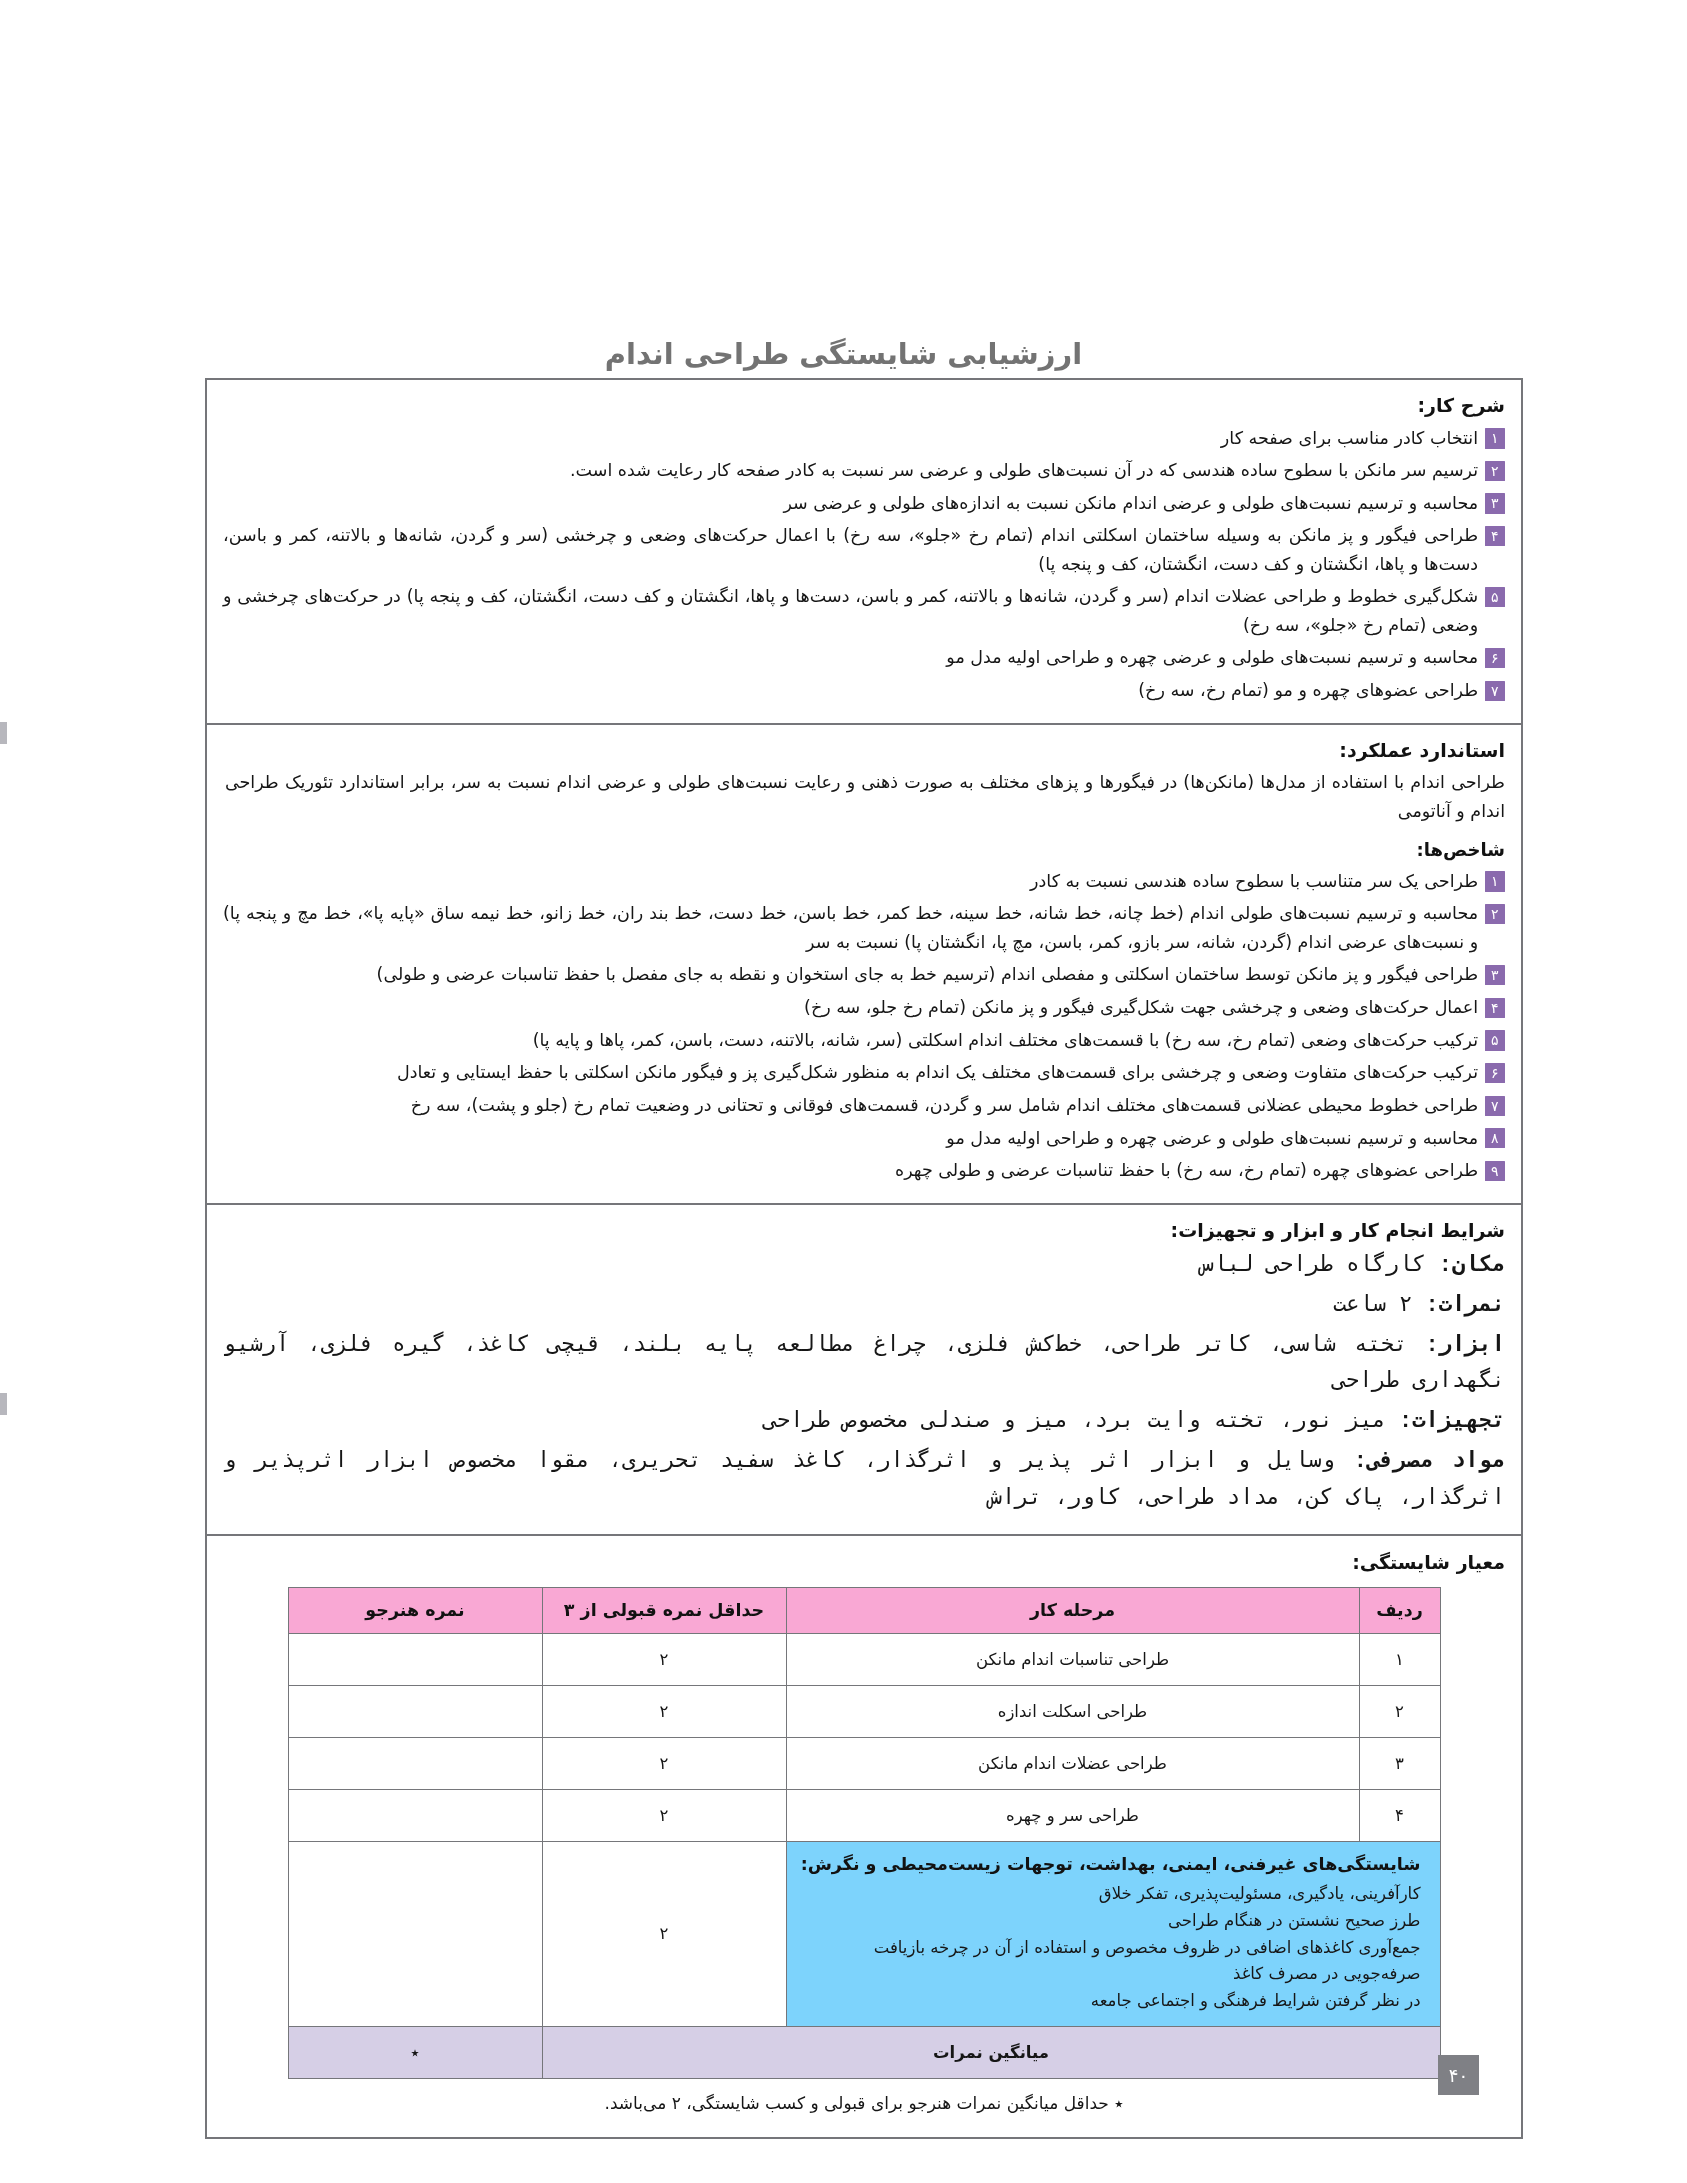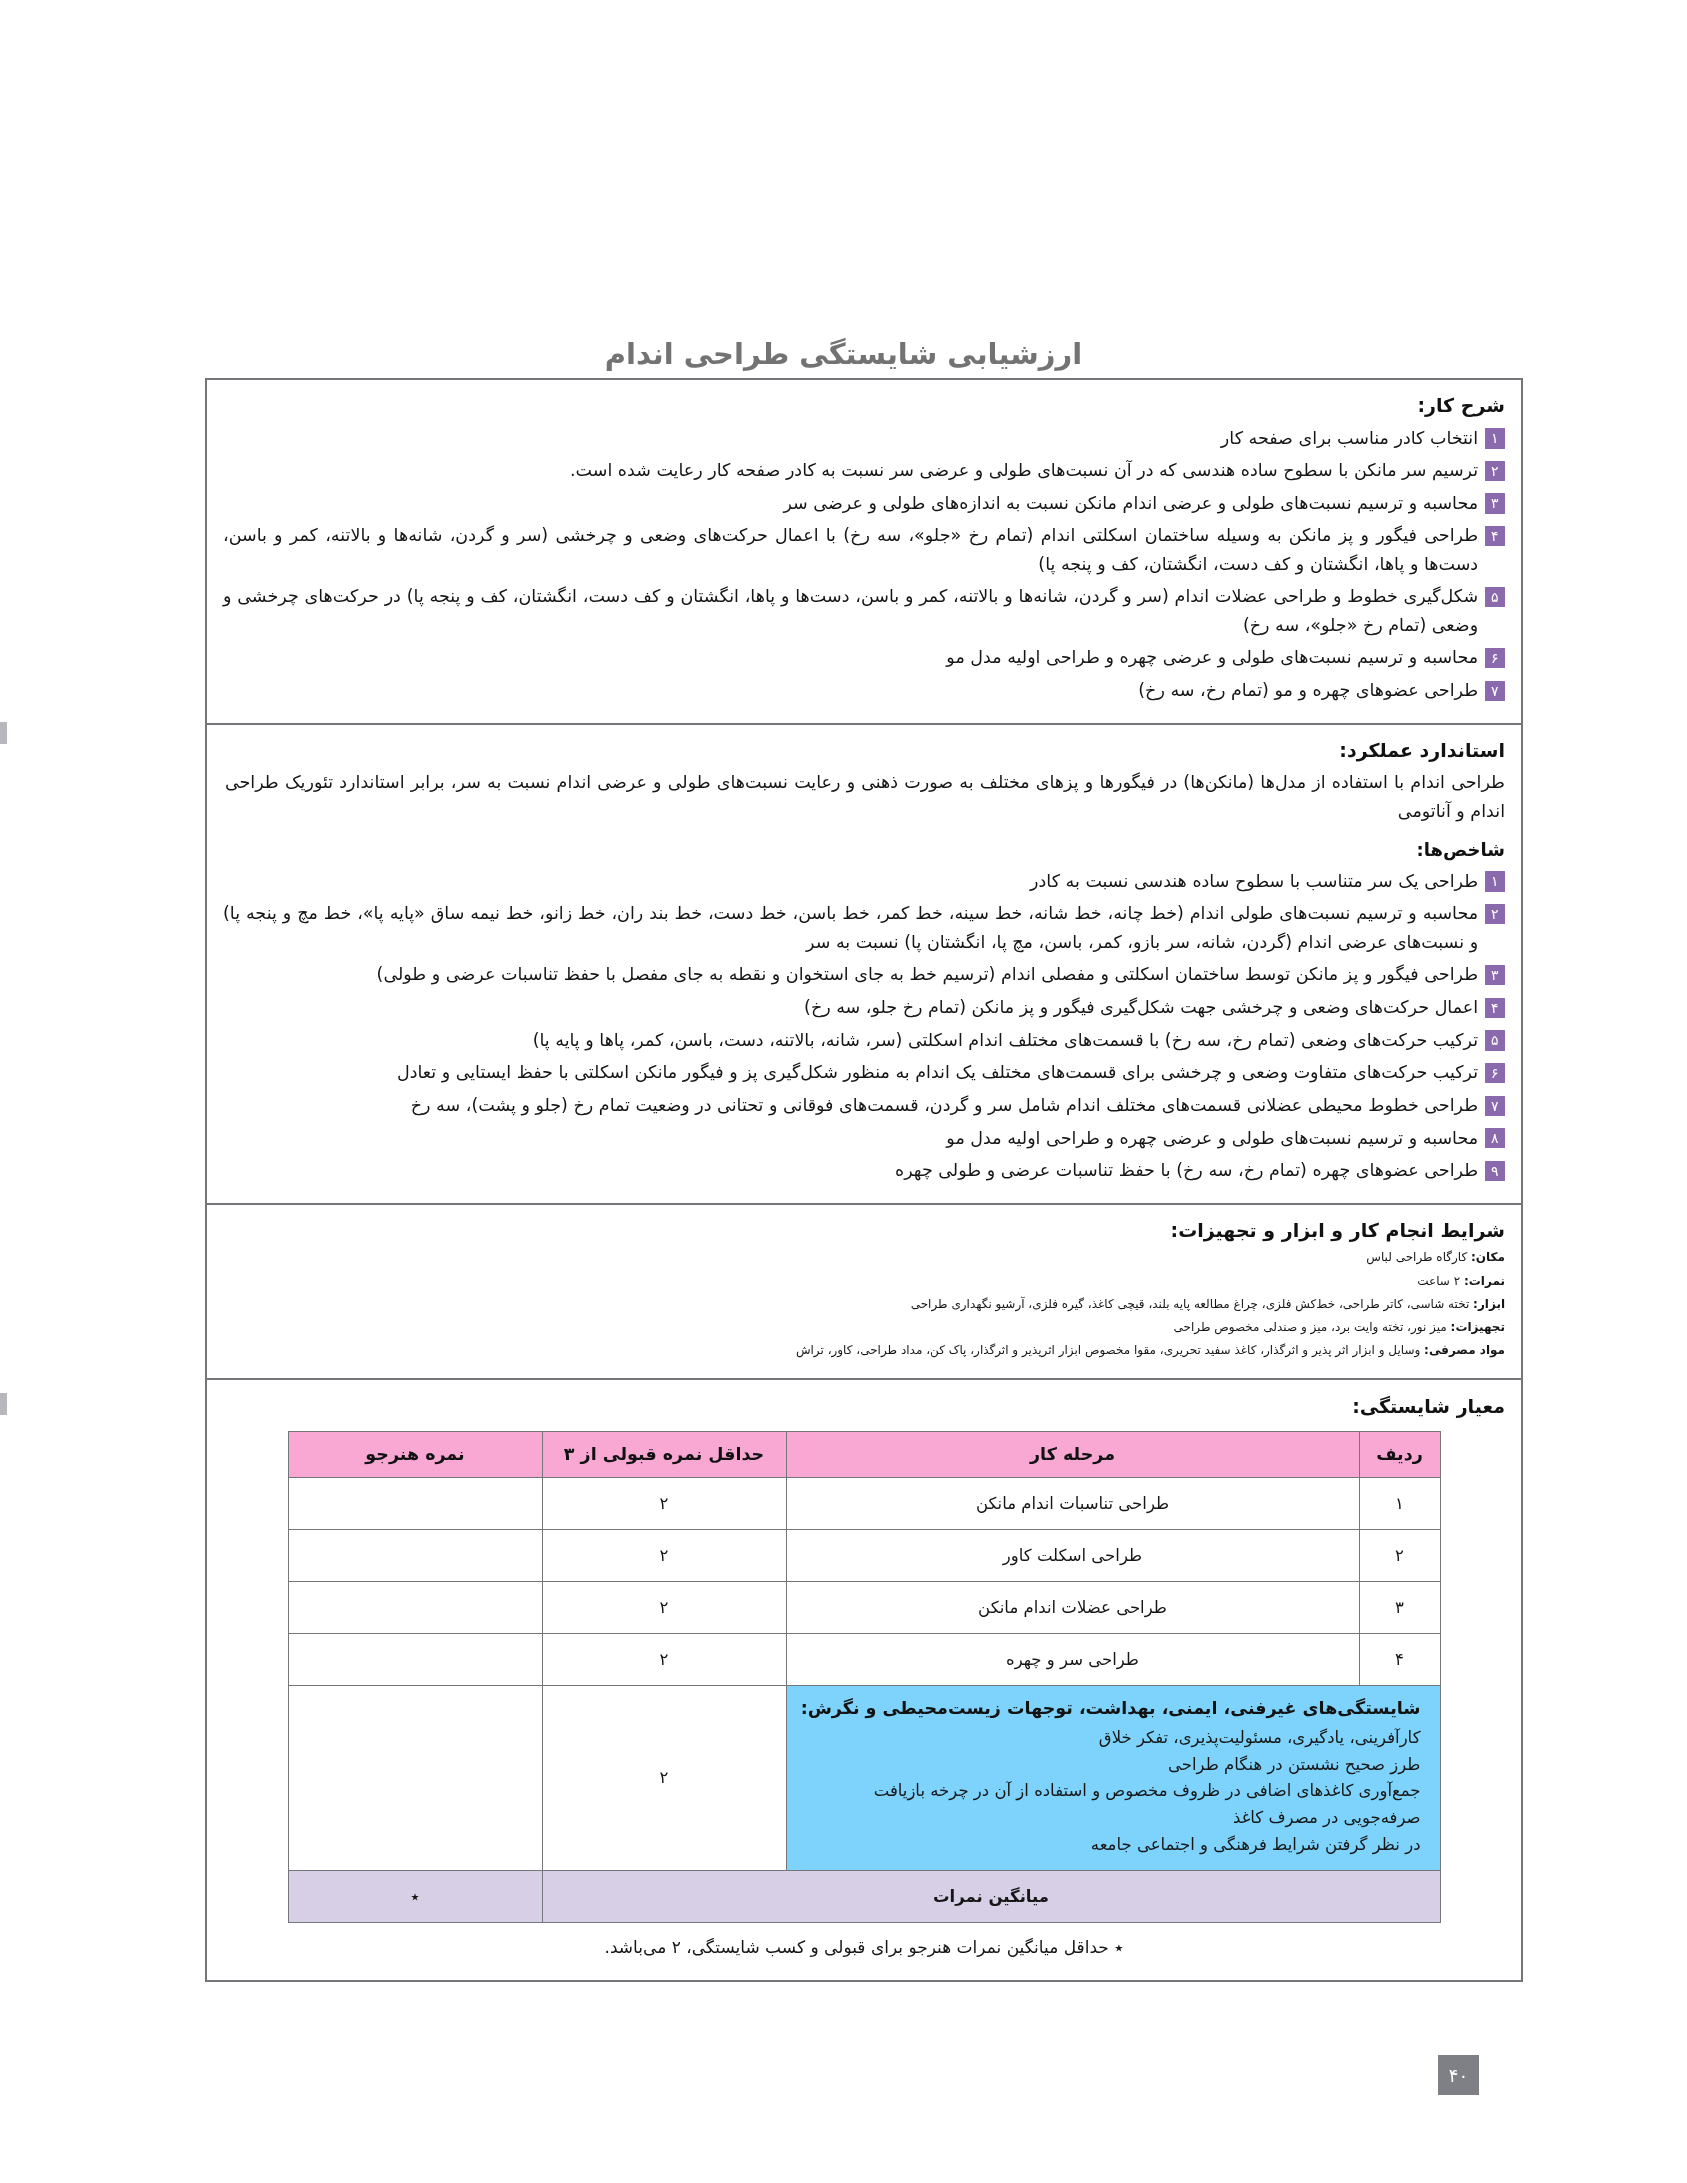--- a/index.html
+++ b/index.html
@@ -114,26 +114,27 @@
     flex: 1 1 auto;
     font-size: 17.5px;
     color: #161616;
     line-height: 1.62;
     text-align: justify;
     text-align-last: right;
   }
 
   
   .kv {
-    font-size: 12px;
+    font-size: 22px;
     color: #161616;
     line-height: 1.66;
     margin: 3.3px 0;
     text-align: justify;
     text-align-last: right;
+    font-family: Liberation Mono, monospace;
   }
   .kv b { font-weight: bold; }
 
   
   .crit-head {
     font-size: 19px;
     font-weight: bold;
     color: #121212;
     margin: 3.8px 0 14px 0;
   }
@@ -359,21 +360,21 @@
         </thead>
         <tbody>
           <tr>
             <td>۱</td>
             <td class="marhale-cell">طراحی تناسبات اندام مانکن</td>
             <td>۲</td>
             <td></td>
           </tr>
           <tr>
             <td>۲</td>
-            <td class="marhale-cell">طراحی اسکلت کاور</td>
+            <td class="marhale-cell">طراحی اسکلت اندازه</td>
             <td>۲</td>
             <td></td>
           </tr>
           <tr>
             <td>۳</td>
             <td class="marhale-cell">طراحی عضلات اندام مانکن</td>
             <td>۲</td>
             <td></td>
           </tr>
           <tr>

